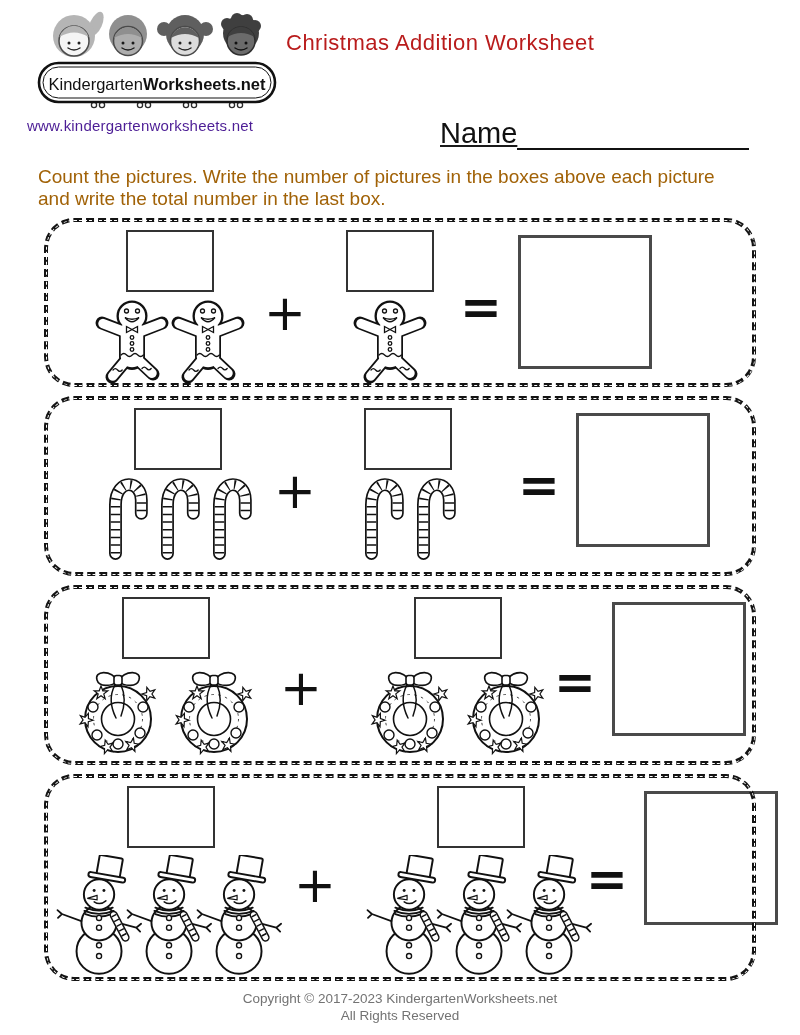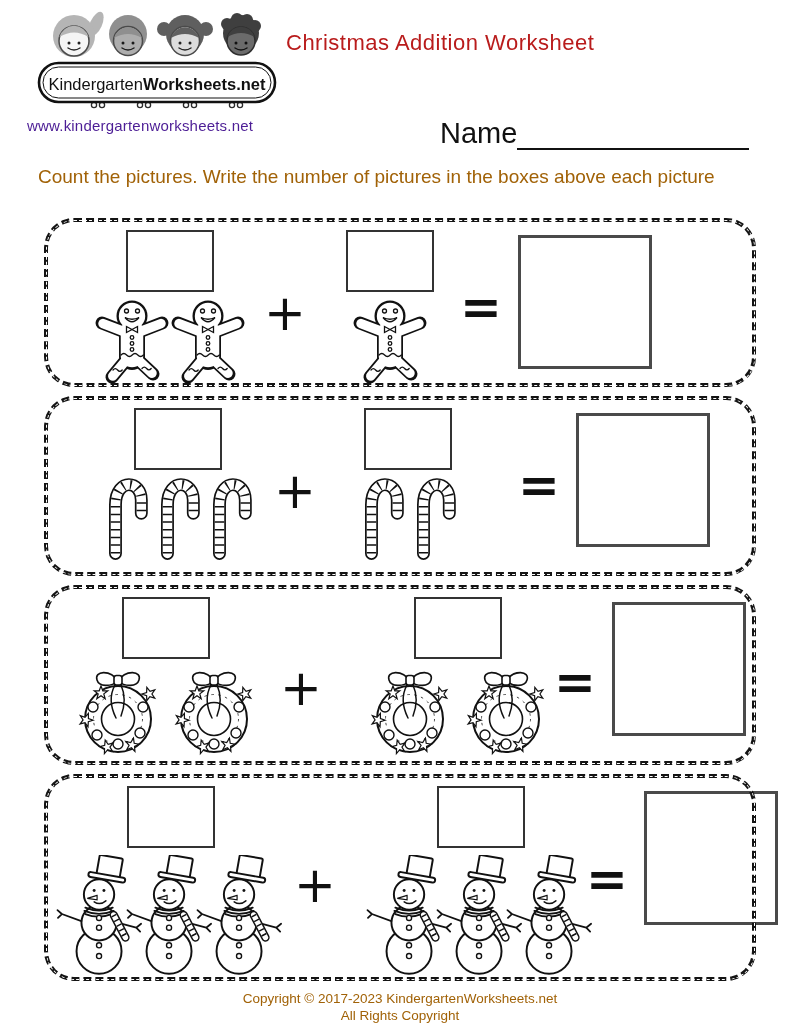--- a/index.html
+++ b/index.html
@@ -7,21 +7,21 @@
   body {
     width:800px; height:1035px; overflow:hidden;
     font-family:"Liberation Sans", sans-serif;
     color:#1a1a1a;
   }
   
   .header { position:relative; height:218px; }
   .logo-wrap { position:absolute; left:36px; top:6px; width:242px; }
   .site-url { position:absolute; left:27px; top:117px; font-size:15px; color:#4c1d95; letter-spacing:.2px; }
   .page-title { position:absolute; left:286px; top:30px; font-size:22px; font-weight:400; letter-spacing:.5px; color:#b91c1c; }
-  .name-row { position:absolute; left:440px; top:116px; display:flex; align-items:flex-end; }
+  .name-row { position:absolute; left:440px; top:116px; display:flex; align-items:flex-end;text-decoration:underline; }
   .name-label { font-size:29px; color:#111; }
   .name-line { width:232px; height:34px; border-bottom:2px solid #111; }
   .instructions { position:absolute; left:38px; top:166px; width:745px; font-size:19px; line-height:21.5px; color:#a16207; }
   
   .problems { padding:0 44px; }
   .problem { position:relative; margin-bottom:9px; background:#fff; }
   .problem::before { content:""; position:absolute; inset:0; border:4.5px dashed #141414; border-radius:30px; pointer-events:none; }
   .problem::after  { content:""; position:absolute; inset:1.5px; border:1.6px dashed #ffffff; border-radius:28px; pointer-events:none; }
   .row-inner { display:flex; align-items:flex-start; padding-top:12px; height:100%; }
   .row-gingerbread-man { height:169px; }
@@ -44,21 +44,21 @@
   .op { font-family:"DejaVu Sans", sans-serif; font-size:50px; line-height:50px; color:#111; }
   .op.plus { margin:58px 16px 0 18px; font-weight:400; }
   .op.equals { margin:52px 16px 0 auto; font-weight:700; }
   .row-wreath .op.plus { margin-top:66px; }
   .row-wreath .op.equals { margin-top:60px; }
   .row-snowman .op.plus { margin-top:74px; }
   .row-snowman .op.equals { margin-top:68px; }
   .answer-box { width:134px; height:134px; border:3px solid #4a4a4a; background:#fff; margin-top:5px; margin-right:46px; flex:0 0 auto; }
   .row-gingerbread-man .answer-box { margin-right:104px; }
   
-  .footer { margin-top:5px; text-align:center; font-size:13.5px; line-height:17px; color:#a16207; }
+  .footer { margin-top:5px; text-align:center; font-size:13.5px; line-height:17px; color:#737373; }
   .svg-defs { position:absolute; width:0; height:0; }
 </style>
 </head>
 <body>
 
 <svg class="svg-defs" aria-hidden="true">
   <defs>
 
     <symbol id="sym-gingerbread-man" viewBox="0 0 80 90">
       <g stroke="#111" stroke-linecap="round">
@@ -227,20 +227,21 @@
     </svg>
   </div>
   <div class="site-url">www.kindergartenworksheets.net</div>
   <h1 class="page-title">Christmas Addition Worksheet</h1>
   <div class="name-row">
     <span class="name-label">Name</span>
     <span class="name-line"></span>
   </div>
   <div class="instructions">
     <div>Count the pictures. Write the number of pictures in the boxes above each picture</div>
+    <div>and write the total number in the last box.</div>
   </div>
 </div>
 
 <div class="problems">
   <div class="problem row-gingerbread-man">
     <div class="row-inner">
       <div class="addend first">
         <div class="count-box"></div>
         <div class="pics">
             <svg class="pic pic-gingerbread-man">
@@ -360,14 +361,14 @@
           </div>
       </div>
       <div class="op equals">=</div>
       <div class="answer-box"></div>
     </div>
   </div>
 </div>
 
 <div class="footer">
   <div>Copyright © 2017-2023 KindergartenWorksheets.net</div>
-  <div>All Rights Copyright</div>
+  <div>All Rights Reserved</div>
 </div>
 
 </body></html>

